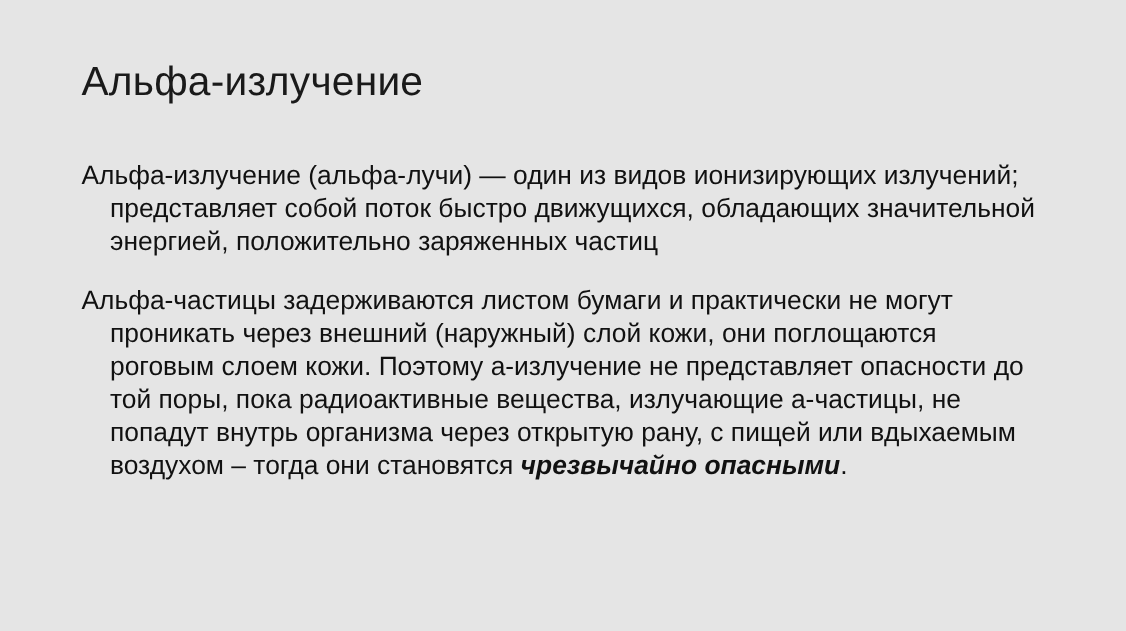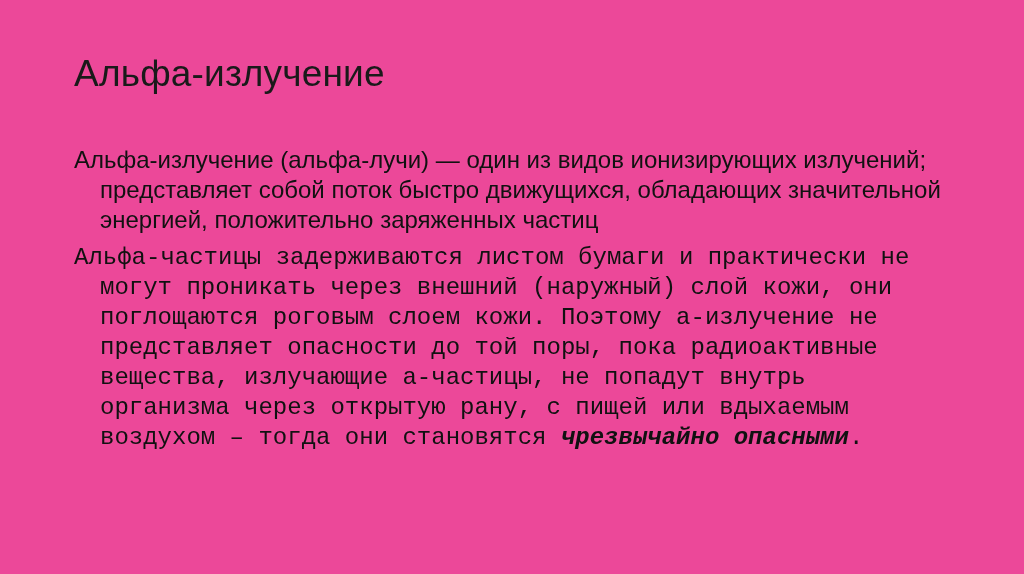--- a/index.html
+++ b/index.html
@@ -11,21 +11,21 @@
     height: 574px;
     background: #ffffff;
     font-family: "Liberation Sans", sans-serif;
     color: #000000;
     overflow: hidden;
   }
   .slide {
     position: relative;
     width: 1024px;
     height: 574px;
-    background: #ec4899;
+    background: #e5e5e5;
     box-sizing: border-box;
   }
   .slide-title {
     position: absolute;
     left: 74px;
     top: 52px;
     width: 880px;
     font-size: 37px;
     font-weight: 400;
     line-height: 44px;
@@ -49,22 +49,21 @@
   }
   .para .inner {
     text-indent: 0;
     display: inline;
   }
   .para-1 {
     width: 856px;
   }
   .para-2 {
     width: 840px;
-    margin-top: 8px;
-    font-family: Liberation Mono, monospace;
+    margin-top: 24px;
   }
   .emph {
     font-style: italic;
     font-weight: bold;
   }
 </style>
 </head>
 <body>
 
 <div class="slide">

